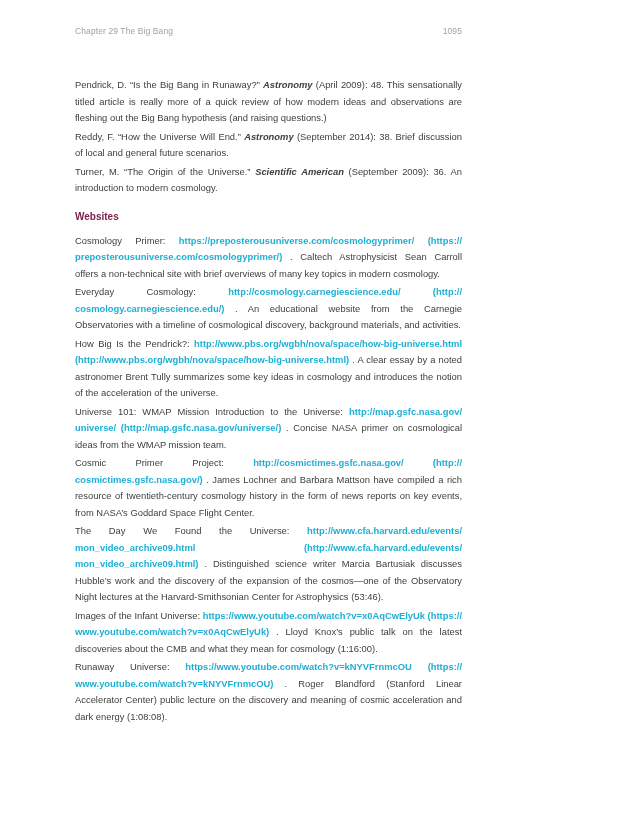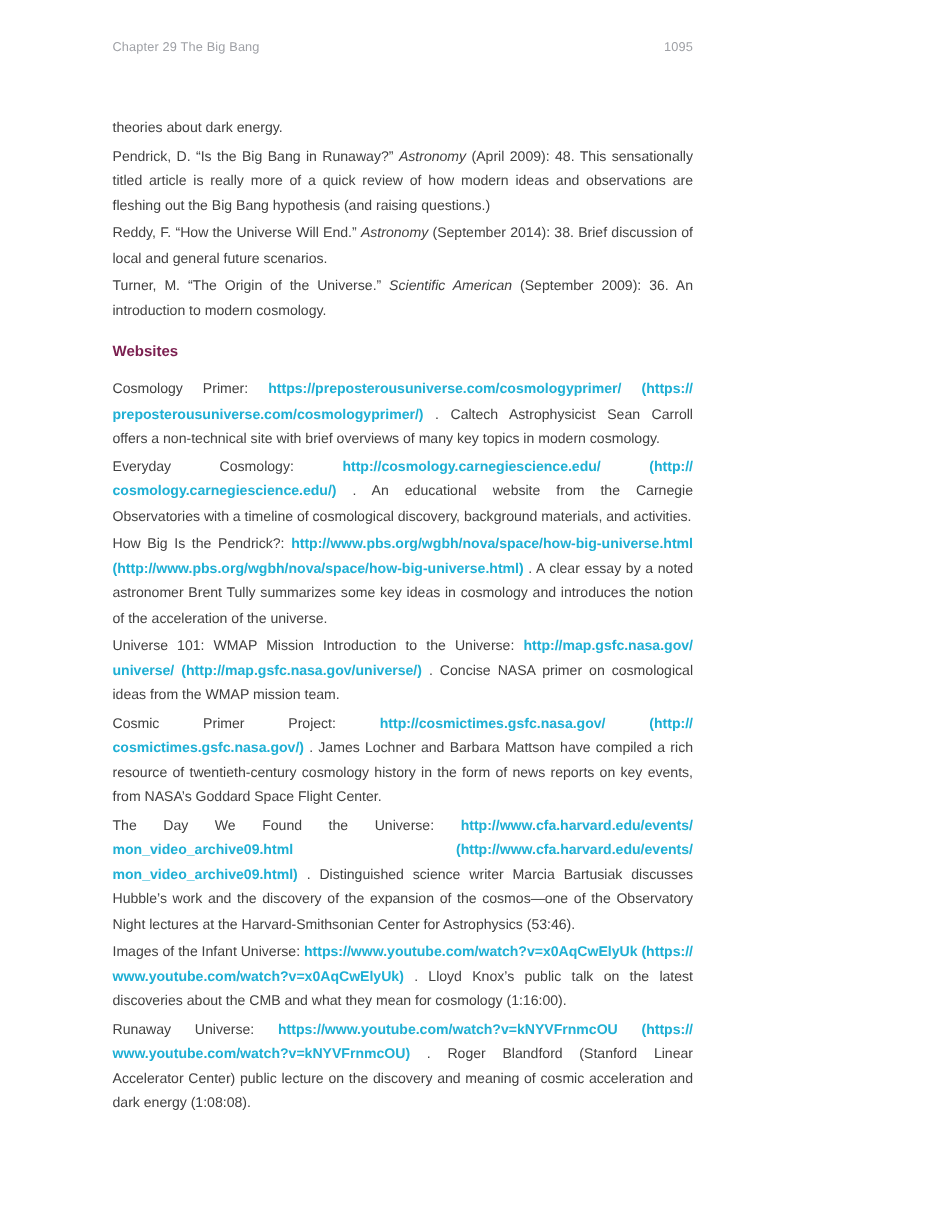--- a/index.html
+++ b/index.html
@@ -40,38 +40,37 @@
     text-align:justify;
     margin:0 0 2px 0;
   }
   .content h2{
     font-size:10px;
     font-weight:700;
     color:var(--heading-color);
     margin:11px 0 7px 0;
     line-height:18px;
   }
-  .content i{font-style:italic;}
+  .content i{font-style:italic;font-weight:bold;}
   a.link{
     color:var(--link-color);
     font-weight:700;
     text-decoration:none;
     cursor:pointer;
   }
 </style>
 </head>
 <body>
 
 <div class="page">
   <div class="running-header">
     <span>Chapter 29 The Big Bang</span>
     <span>1095</span>
   </div>
   <div class="content">
-      <p><span>theories about dark energy.</span></p>
       <p><span>Pendrick, D. “Is the Big Bang in Runaway?” </span><i>Astronomy</i><span> (April 2009): 48. This sensationally titled article is really more of a quick review of how modern ideas and observations are fleshing out the Big Bang hypothesis (and raising questions.)</span></p>
       <p><span>Reddy, F. “How the Universe Will End.” </span><i>Astronomy</i><span> (September 2014): 38. Brief discussion of local and general future scenarios.</span></p>
       <p><span>Turner, M. “The Origin of the Universe.” </span><i>Scientific American</i><span> (September 2009): 36. An introduction to modern cosmology.</span></p>
       <h2>Websites</h2>
       <p><span>Cosmology Primer: </span><a class="link" href="#">https://​preposterousuniverse.com/​cosmologyprimer/ (https://​preposterousuniverse.com/​cosmologyprimer/)</a><span> . Caltech Astrophysicist Sean Carroll offers a non-technical site with brief overviews of many key topics in modern cosmology.</span></p>
       <p><span>Everyday Cosmology: </span><a class="link" href="#">http://​cosmology.carnegiescience.edu/ (http://​cosmology.carnegiescience.edu/)</a><span> . An educational website from the Carnegie Observatories with a timeline of cosmological discovery, background materials, and activities.</span></p>
       <p><span>How Big Is the Pendrick?: </span><a class="link" href="#">http://​www.pbs.org/​wgbh/​nova/​space/​how-big-universe.html (http://​www.pbs.org/​wgbh/​nova/​space/​how-big-universe.html)</a><span> . A clear essay by a noted astronomer Brent Tully summarizes some key ideas in cosmology and introduces the notion of the acceleration of the universe.</span></p>
       <p><span>Universe 101: WMAP Mission Introduction to the Universe: </span><a class="link" href="#">http://​map.gsfc.nasa.gov/​universe/ (http://​map.gsfc.nasa.gov/​universe/)</a><span> . Concise NASA primer on cosmological ideas from the WMAP mission team.</span></p>
       <p><span>Cosmic Primer Project: </span><a class="link" href="#">http://​cosmictimes.gsfc.nasa.gov/ (http://​cosmictimes.gsfc.nasa.gov/)</a><span> . James Lochner and Barbara Mattson have compiled a rich resource of twentieth-century cosmology history in the form of news reports on key events, from NASA’s Goddard Space Flight Center.</span></p>
       <p><span>The Day We Found the Universe: </span><a class="link" href="#">http://​www.cfa.harvard.edu/​events/​mon_video_archive09.html (http://​www.cfa.harvard.edu/​events/​mon_video_archive09.html)</a><span> . Distinguished science writer Marcia Bartusiak discusses Hubble’s work and the discovery of the expansion of the cosmos—one of the Observatory Night lectures at the Harvard-Smithsonian Center for Astrophysics (53:46).</span></p>

